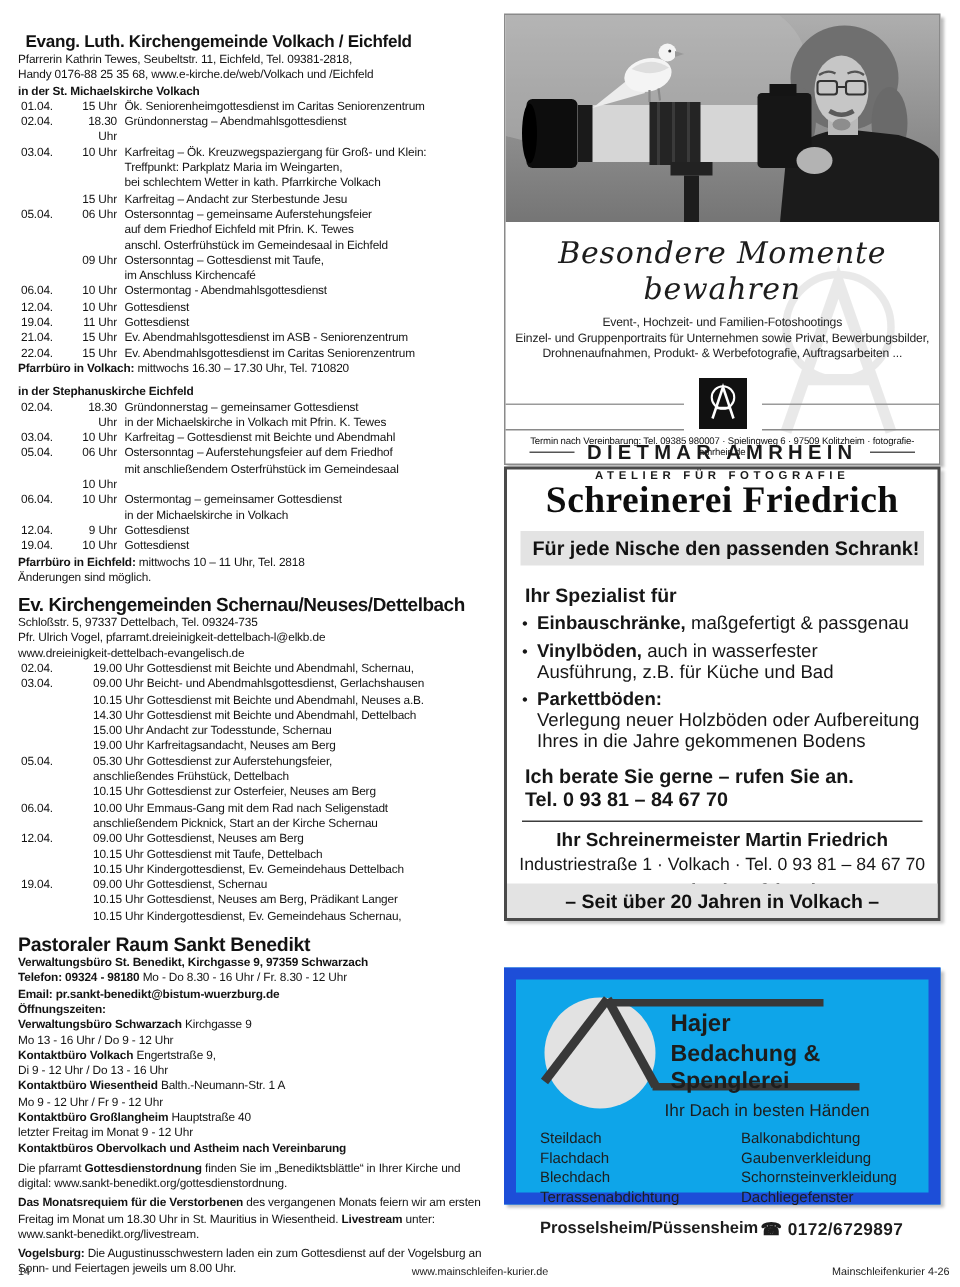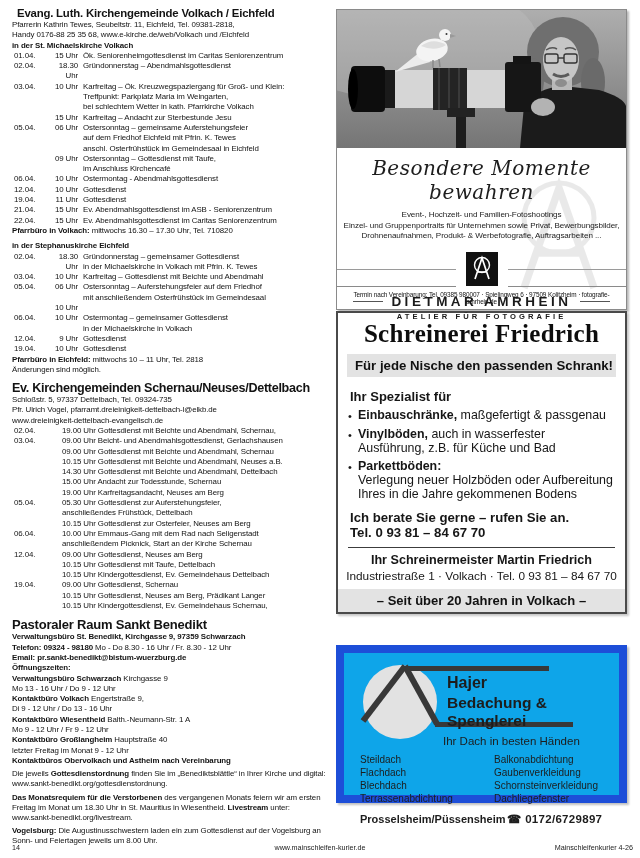--- a/index.html
+++ b/index.html
@@ -1,20 +1,20 @@
 <!DOCTYPE html>
 <html><head>
 <meta charset="utf-8">
 <style>
   html,body{margin:0;padding:0;background:#e8e8e8;}
   #page{position:relative;width:640px;height:858px;background:#ffffff;overflow:hidden;
         font-family:"Liberation Sans",sans-serif;color:#161616;}
 
   
-  #leftcol{position:absolute;left:12px;top:7px;width:314px;font-size:7.9px;
+  #leftcol{position:absolute;left:12px;top:22px;width:314px;font-size:7.9px;
            line-height:10.3px;letter-spacing:-0.1px;color:#131313;}
   .sec1-title{font-size:11.4px;font-weight:bold;letter-spacing:-0.2px;padding-left:5px;line-height:13px;}
   .sec2-title{font-size:12.6px;font-weight:bold;letter-spacing:-0.3px;line-height:14px;margin-top:6px;}
   .sec3-title{font-size:13px;font-weight:bold;letter-spacing:-0.2px;line-height:15px;margin-top:6px;}
   .introline{white-space:nowrap;}
   .subhead{font-weight:bold;}
   .sched-row{display:flex;align-items:flex-start;}
   .sc-date{width:31px;flex:none;padding-left:2px;}
   .sc-time{width:33px;flex:none;text-align:right;margin-right:5px;}
   .sc-text{flex:1;min-width:0;}
@@ -253,21 +253,20 @@
         <div class="sched-row rowS">
           <div class="sc-date">02.04.</div>
           <div class="sc-text">
             <div class="sc-line">19.00 Uhr Gottesdienst mit Beichte und Abendmahl, Schernau,</div>
           </div>
         </div>
         <div class="sched-row rowS">
           <div class="sc-date">03.04.</div>
           <div class="sc-text">
             <div class="sc-line">09.00 Uhr Beicht- und Abendmahlsgottesdienst, Gerlachshausen</div>
-            <div class="sc-line">09.00 Uhr Gottesdienst mit Beichte und Abendmahl, Schernau</div>
             <div class="sc-line">10.15 Uhr Gottesdienst mit Beichte und Abendmahl, Neuses a.B.</div>
             <div class="sc-line">14.30 Uhr Gottesdienst mit Beichte und Abendmahl, Dettelbach</div>
             <div class="sc-line">15.00 Uhr Andacht zur Todesstunde, Schernau</div>
             <div class="sc-line">19.00 Uhr Karfreitagsandacht, Neuses am Berg</div>
           </div>
         </div>
         <div class="sched-row rowS">
           <div class="sc-date">05.04.</div>
           <div class="sc-text">
             <div class="sc-line">05.30 Uhr Gottesdienst zur Auferstehungsfeier,</div>
@@ -310,21 +309,21 @@
         <div class="ben-line"><span>Mo 13 - 16 Uhr / Do 9 - 12  Uhr</span></div>
         <div class="ben-line"><span class="bseg">Kontaktbüro Volkach</span><span> Engertstraße 9,</span></div>
         <div class="ben-line"><span>Di 9 - 12 Uhr / Do 13 - 16 Uhr</span></div>
         <div class="ben-line"><span class="bseg">Kontaktbüro Wiesentheid</span><span>  Balth.-Neumann-Str. 1 A</span></div>
         <div class="ben-line"><span>Mo 9 - 12 Uhr / Fr 9 - 12 Uhr</span></div>
         <div class="ben-line"><span class="bseg">Kontaktbüro Großlangheim</span><span>  Hauptstraße 40</span></div>
         <div class="ben-line"><span>letzter Freitag im Monat 9 - 12 Uhr</span></div>
         <div class="ben-line"><span class="bseg">Kontaktbüros Obervolkach und Astheim nach Vereinbarung</span></div>
       </div>
     <div id="benedikt-pars">
-        <p class="ben-par"><span>Die jeweils </span><span class="bseg">Gottesdienstordnung</span><span> finden Sie im „Benediktsblättle“ in Ihrer Kirche und digital: www.sankt-benedikt.org/gottesdienstordnung.</span></p>
+        <p class="ben-par"><span>Die pfarramt </span><span class="bseg">Gottesdienstordnung</span><span> finden Sie im „Benediktsblättle“ in Ihrer Kirche und digital: www.sankt-benedikt.org/gottesdienstordnung.</span></p>
         <p class="ben-par"><span class="bseg">Das Monatsrequiem für die Verstorbenen</span><span> des vergangenen Monats feiern wir am ersten Freitag im Monat um 18.30 Uhr in St. Mauritius in Wiesentheid. </span><span class="bseg">Livestream</span><span> unter: www.sankt-benedikt.org/livestream.</span></p>
         <p class="ben-par"><span class="bseg">Vogelsburg:</span><span> Die Augustinusschwestern laden ein zum Gottesdienst auf der Vogelsburg an Sonn- und Feiertagen jeweils um 8.00 Uhr.</span></p>
       </div>
   </div>
 
   <div class="adbox" id="ad-amrhein">
     <svg id="am-photo" viewBox="0 0 289 138" xmlns="http://www.w3.org/2000/svg">
       <defs>
         <linearGradient id="amg" x1="0" y1="0" x2="0" y2="1">
           <stop offset="0" stop-color="#aeaeae"></stop>

